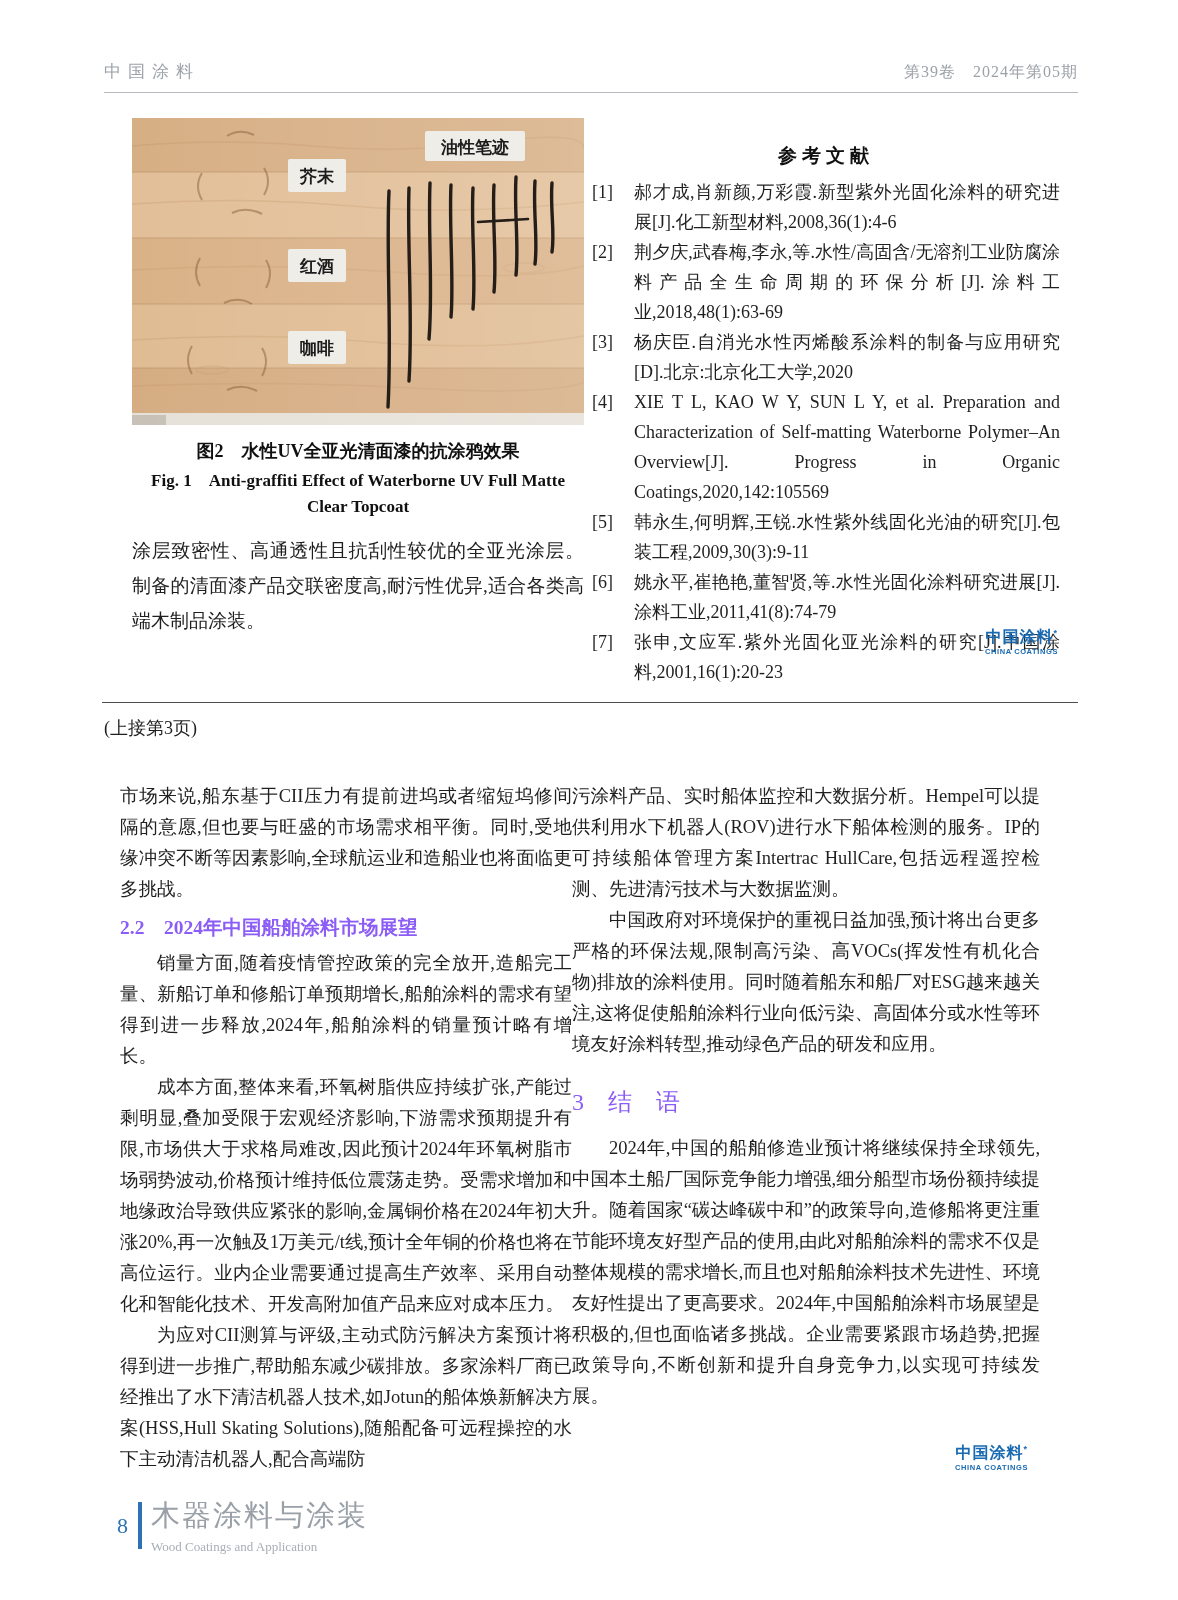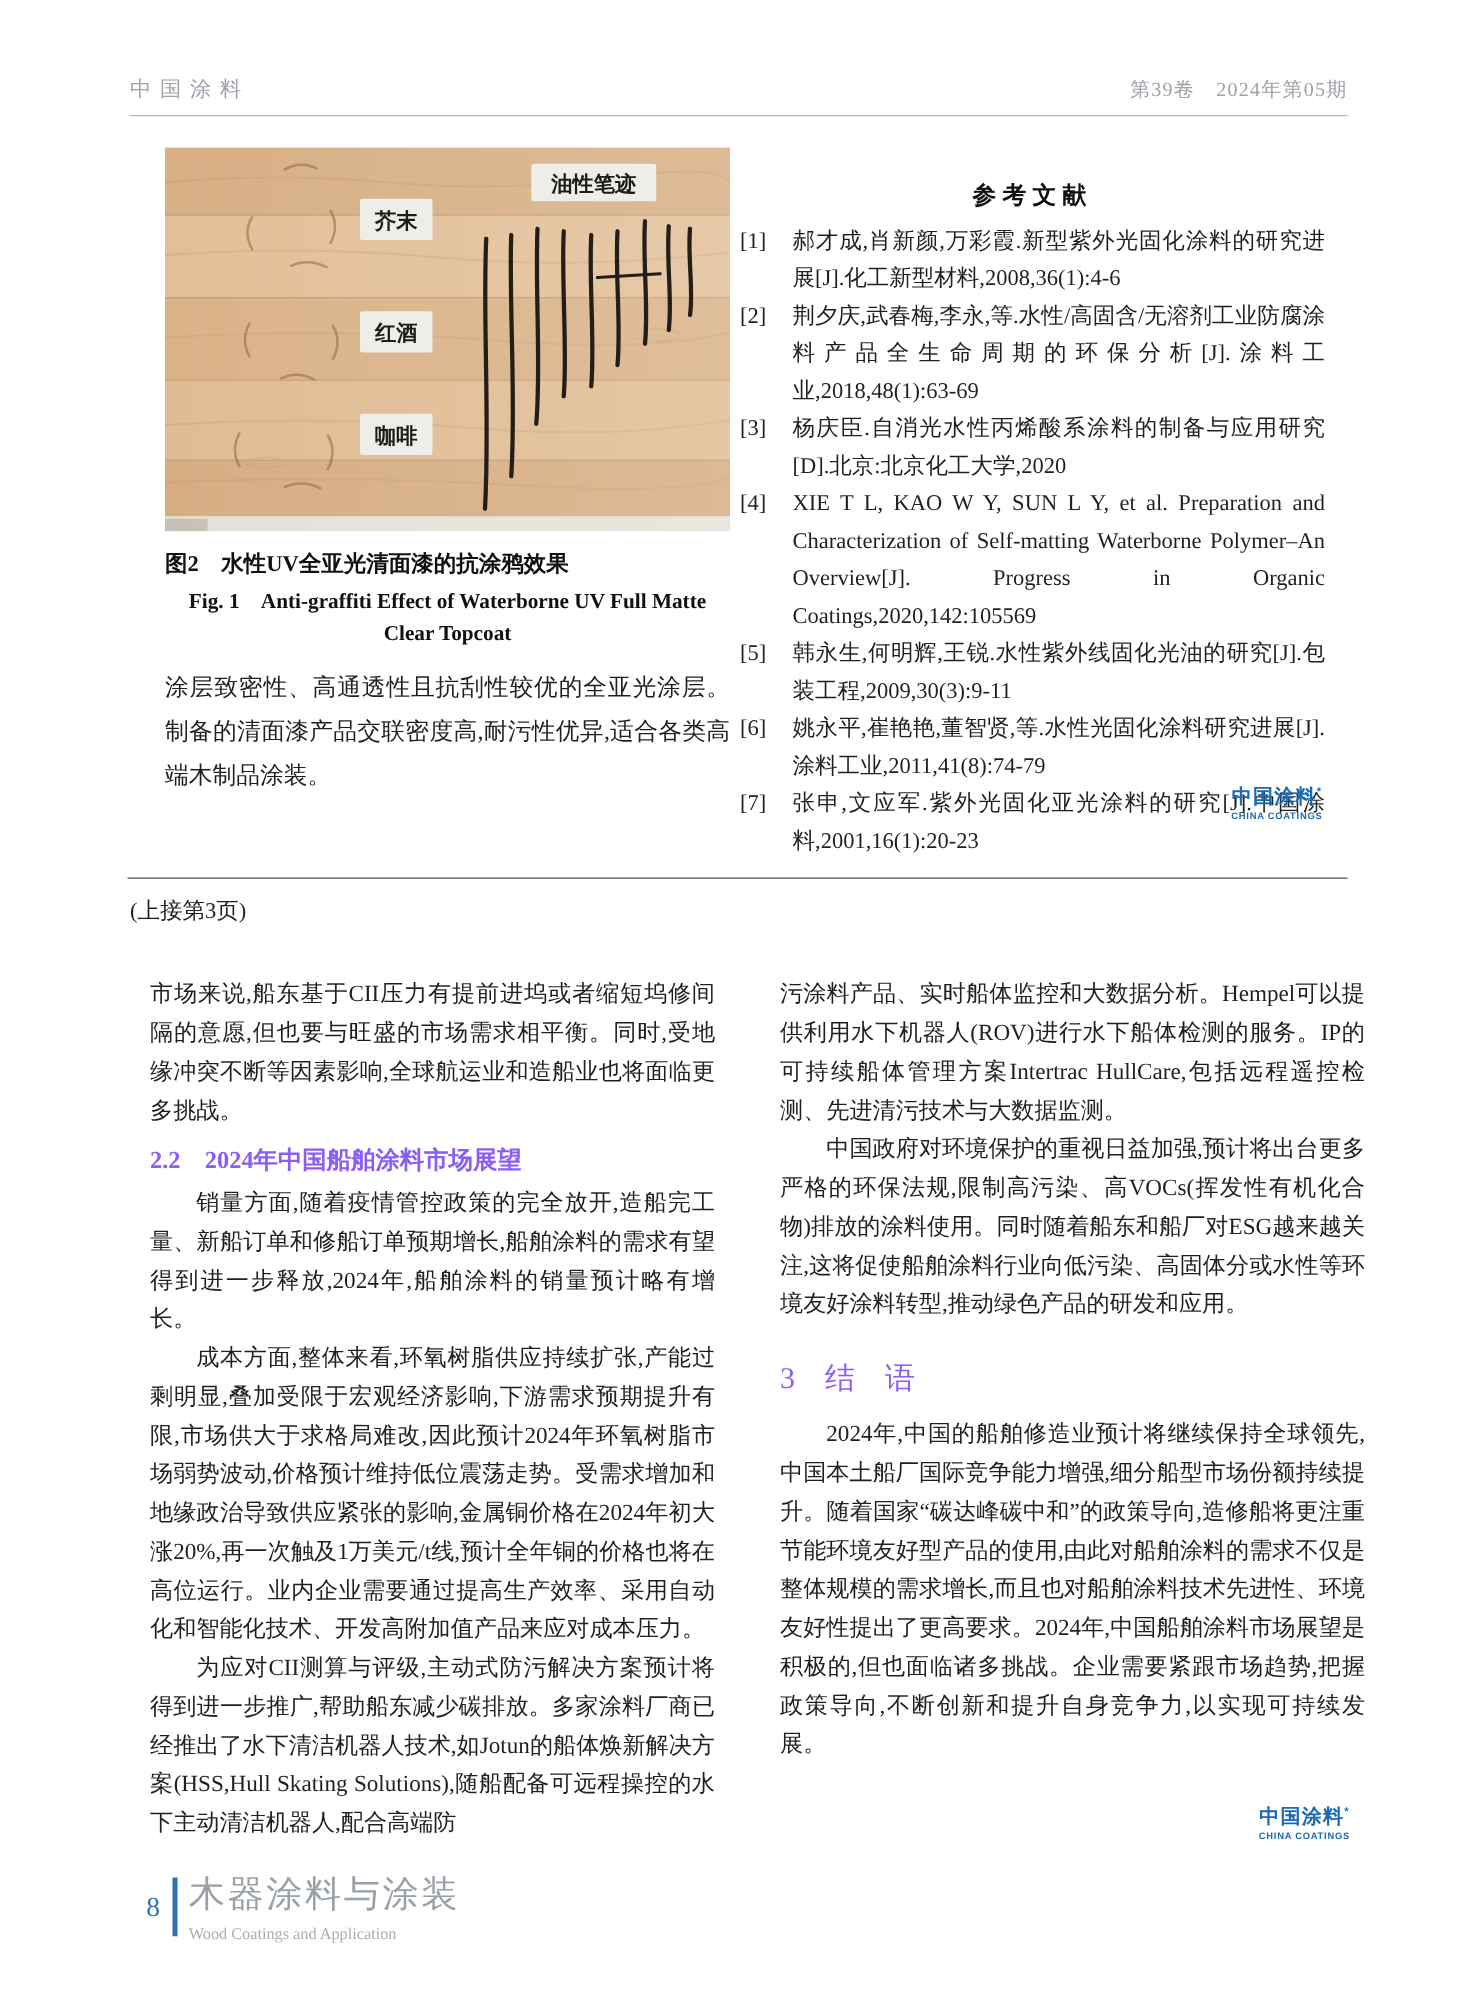--- a/index.html
+++ b/index.html
@@ -17,25 +17,25 @@
     color:#9da2a8;
   }
   .hdr-left { font-size:17px; letter-spacing:7px; }
   .hdr-right { font-size:16px; letter-spacing:1px; }
 
   
   .col { position:absolute; }
   .col-lt { left:132px; top:118px; width:452px; }
   .col-rt { left:592px; top:128px; width:468px;margin-top:15px; }
   .col-lb { left:120px; top:781px; width:452px; }
-  .col-rb { left:624px; top:781px; width:468px; }
+  .col-rb { left:572px; top:781px; width:468px; }
 
   .fig-svg { display:block; width:452px; height:307px; }
 
-  .cap-zh { margin-top:14px; text-align:left; font-weight:bold; font-size:18px; color:#101010; }
+  .cap-zh { margin-top:14px; text-align:center; font-weight:bold; font-size:18px; color:#101010; }
   .cap-en { margin-top:5px; text-align:center; font-weight:bold; font-size:17px; line-height:26px; color:#101010; }
 
   .body-p { font-size:18.5px; line-height:31px; text-align:justify; }
   .col-lt .body-p { margin-top:13px; font-size:19px; line-height:35px; }
   .col-lb .body-p, .col-rb .body-p { margin:0; }
   .ind { text-indent:2em; }
 
   .ref-title { text-align:center; font-size:19px; font-weight:bold; letter-spacing:5px; margin-bottom:8px; color:#101010; }
   .ref-item { display:flex; font-size:18px; line-height:30px; }
   .ref-num { flex:0 0 42px; }

